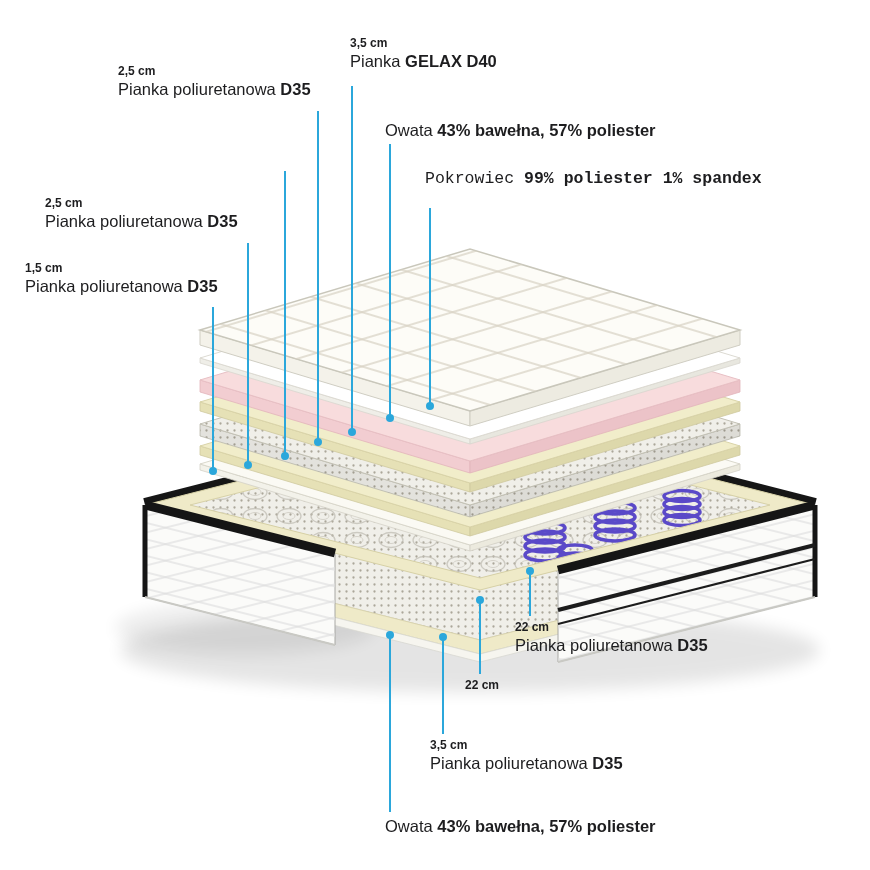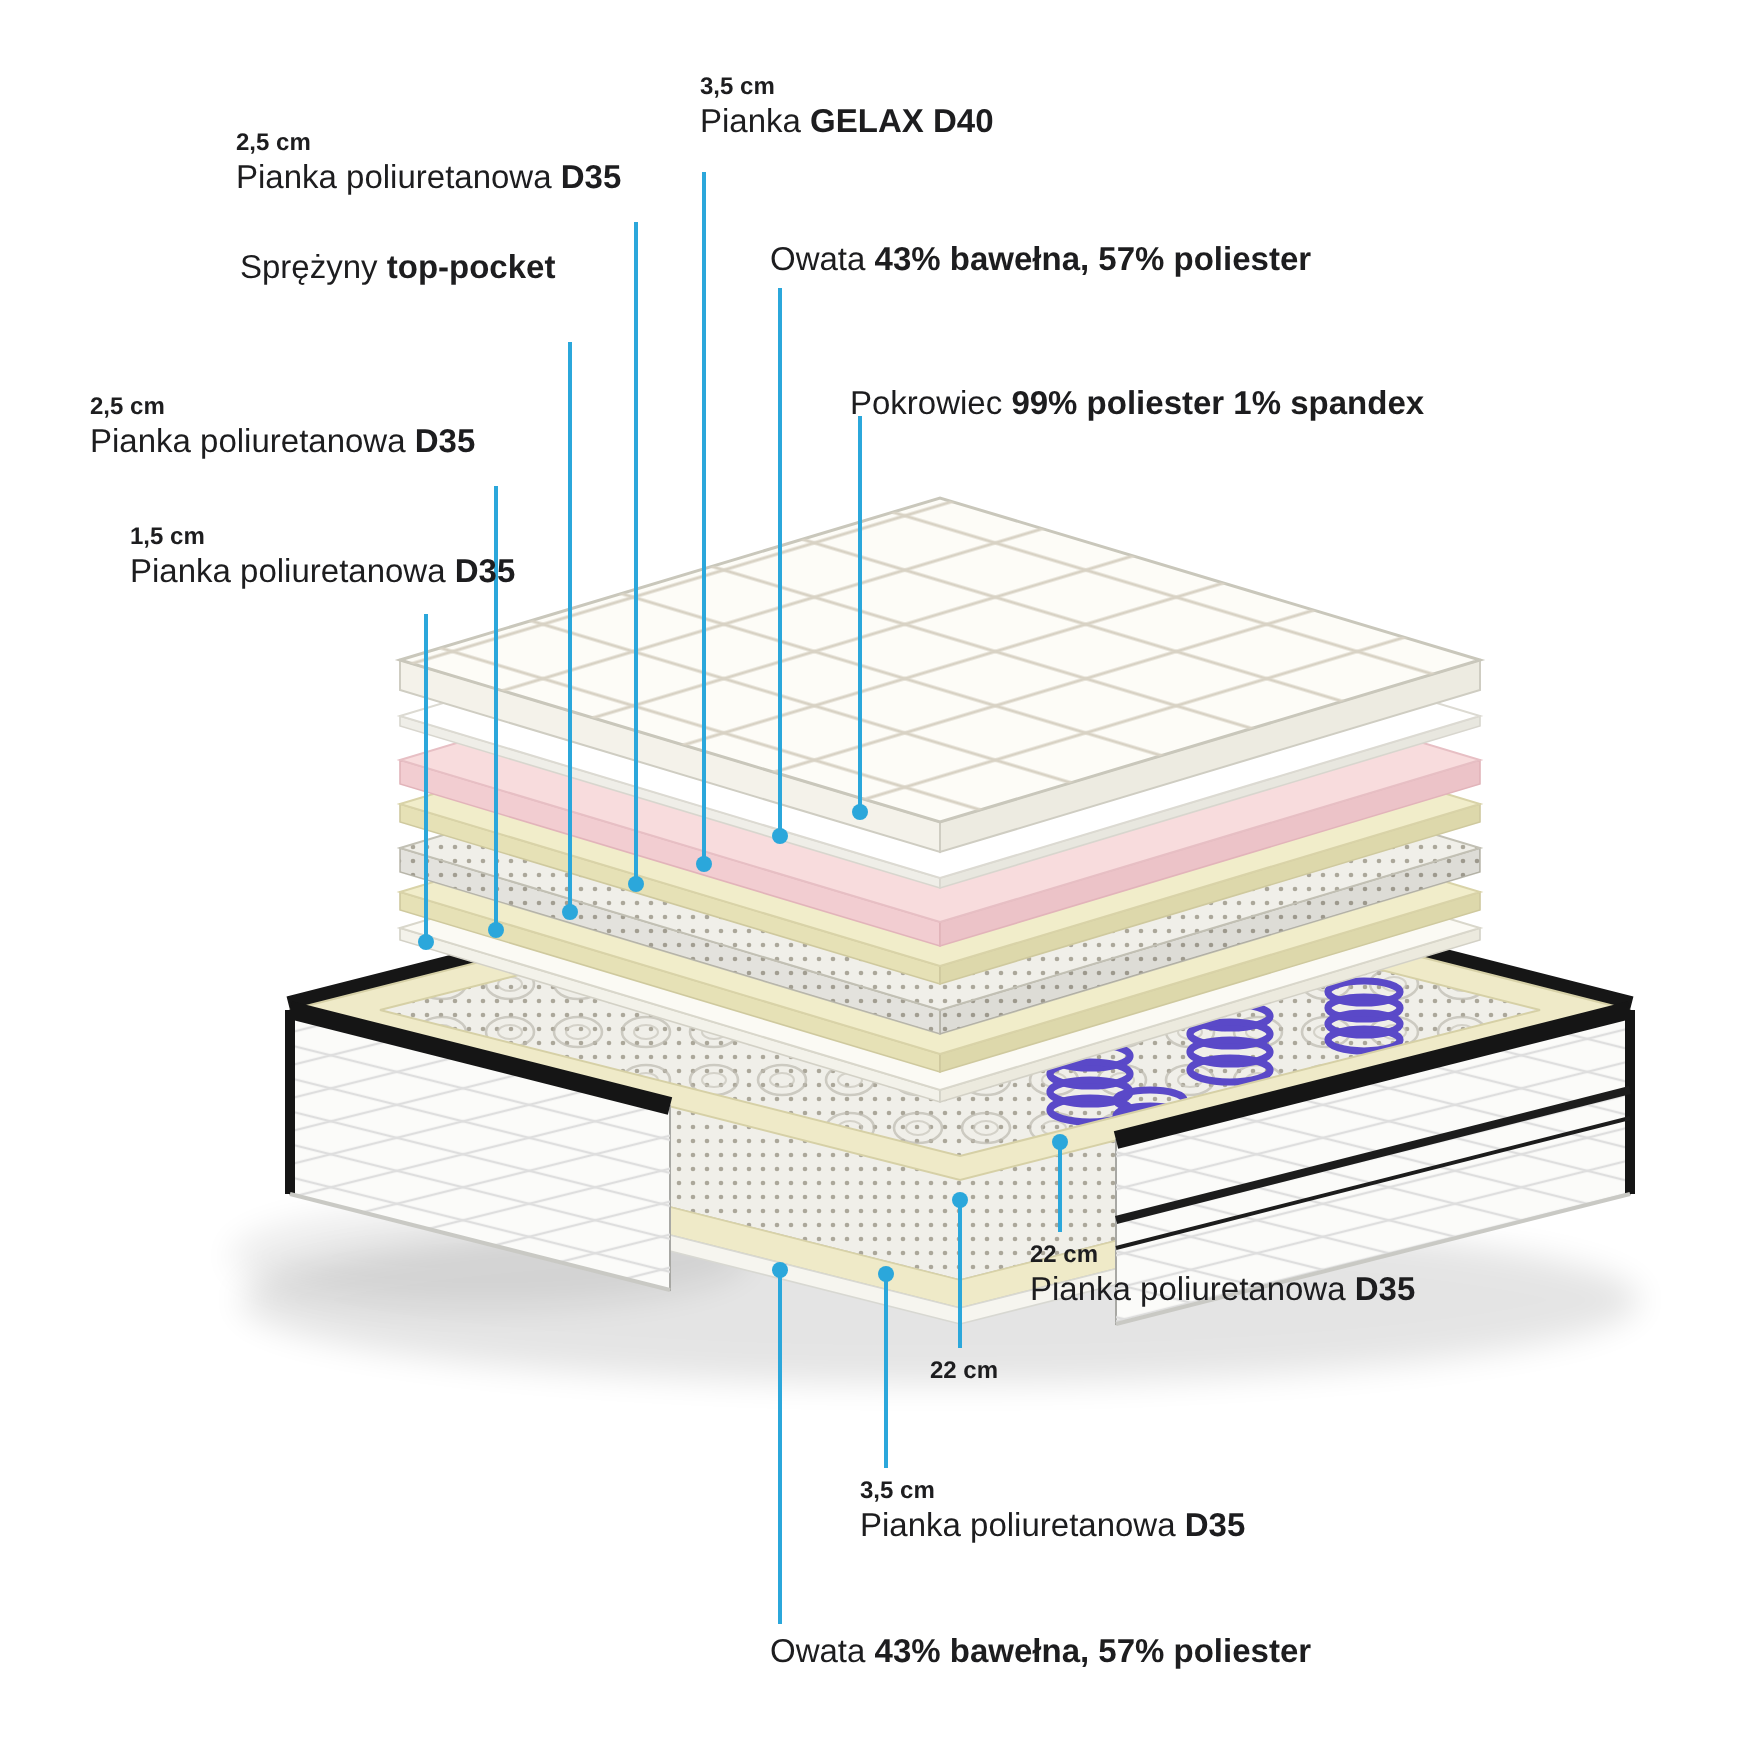--- a/index.html
+++ b/index.html
@@ -19,24 +19,24 @@
     white-space:nowrap;
     font-size:16.5px;
   }
   .label .size{font-weight:700;font-size:12px;}
   .label .desc{font-weight:400;}
   .label .desc strong{font-weight:700;}
   
   .lbl-foam25a{left:118px;top:64px;}
   .lbl-springs3{left:120px;top:124px;}
   .lbl-foam25b{left:45px;top:196px;}
-  .lbl-foam15{left:25px;top:261px;margin-left:40px;}
+  .lbl-foam15{left:25px;top:261px;}
   .lbl-gelax{left:350px;top:36px;}
   .lbl-owata-top{left:385px;top:120px;}
-  .lbl-pokrowiec{left:425px;top:192px;}
+  .lbl-pokrowiec{left:425px;top:169px;font-family:Liberation Mono, monospace;}
   .lbl-foam22{left:515px;top:620px;}
   .lbl-springs22{left:465px;top:678px;}
   .lbl-foam35{left:430px;top:738px;}
   .lbl-owata-bottom{left:385px;top:816px;}
 </style>
 </head>
 <body>
 
 <div class="stage">
 
@@ -206,21 +206,20 @@
       <circle cx="390" cy="635" r="4"></circle>
     </g>
   </svg>
 
   <div class="label lbl-foam25a">
     <div class="size">2,5 cm</div>
     <div class="desc"><span>Pianka poliuretanowa </span><strong>D35</strong></div>
   </div>
 
   <div class="label lbl-springs3">
-    <div class="desc"><span>Sprężyny </span><strong>top-pocket</strong></div>
   </div>
 
   <div class="label lbl-foam25b">
     <div class="size">2,5 cm</div>
     <div class="desc"><span>Pianka poliuretanowa </span><strong>D35</strong></div>
   </div>
 
   <div class="label lbl-foam15">
     <div class="size">1,5 cm</div>
     <div class="desc"><span>Pianka poliuretanowa </span><strong>D35</strong></div>

